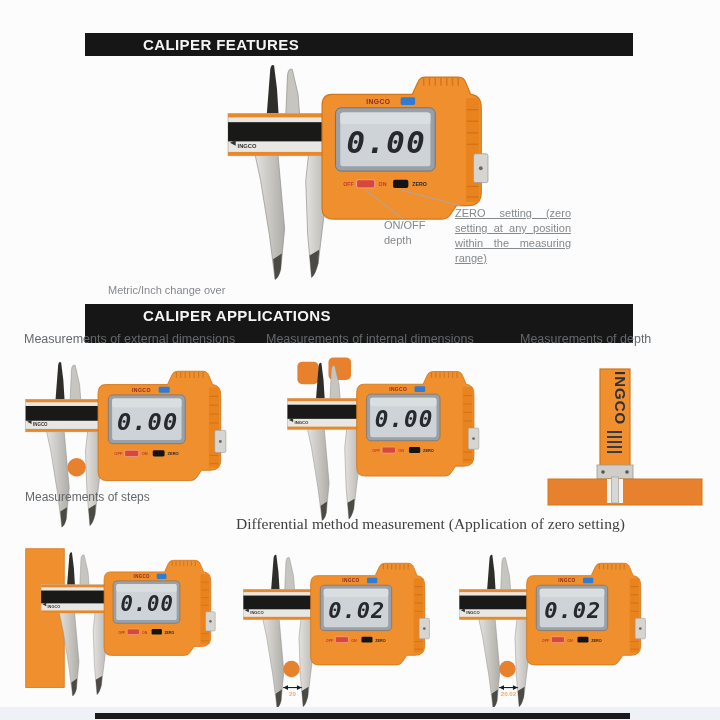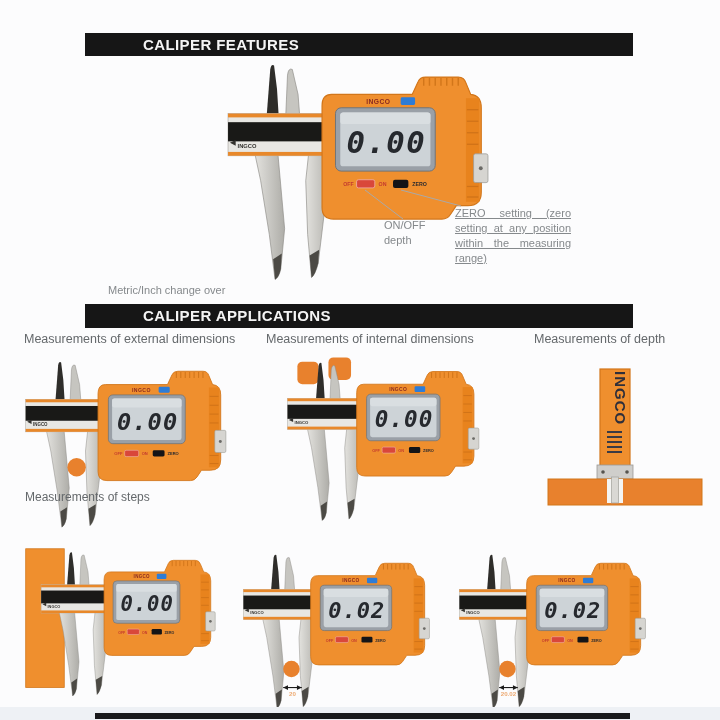--- a/index.html
+++ b/index.html
@@ -2,29 +2,29 @@
 <html><head>
 <meta charset="utf-8">
 <style>
   html,body{margin:0;padding:0;background:#ffffff;}
   #page{position:relative;width:720px;height:720px;background:#fcfcfd;overflow:hidden;
         font-family:"Liberation Sans",sans-serif;}
   .banner{position:absolute;left:85px;width:548px;background:#161616;color:#f4f4f4;
           font-weight:bold;font-size:15px;letter-spacing:.4px;line-height:23px;
           padding-left:58px;box-sizing:border-box;}
   #banner-features{top:33px;height:23px;}
-  #banner-applications{top:304px;height:24px;}
+  #banner-applications{top:304px;height:39px;}
   .ann{position:absolute;color:#85898c;font-size:11px;line-height:1.35;}
   #ann-metric{left:108px;top:243px;width:160px;margin-top:40px;}
   #ann-onoff{left:384px;top:218px;width:60px;}
   #ann-zero{left:455px;top:206px;width:116px;text-align:justify;text-decoration:underline;}
   .collabel{position:absolute;top:332px;color:#64686b;font-size:12.5px;}
   #lbl-external{left:24px;}
   #lbl-internal{left:266px;}
-  #lbl-depth{left:534px;}
+  #lbl-depth{left:520px;}
   #lbl-steps{position:absolute;left:25px;top:490px;color:#64686b;font-size:12px;}
   #lbl-differential{position:absolute;left:236px;top:515px;color:#3f3f3f;font-size:15.5px;
                     font-family:"Liberation Serif",serif;}
   .fig{position:absolute;}
   svg{display:block;}
   .lcd-text{font-family:"DejaVu Sans Mono",monospace;font-weight:bold;font-style:italic;
             font-size:32px;letter-spacing:1.5px;fill:#26292e;text-anchor:middle;}
   .tinybtn{font-size:5.5px;font-weight:bold;}
   .dim-text{font-size:9px;font-weight:bold;fill:#edaa72;text-anchor:middle;
             font-family:"Liberation Sans",sans-serif;}
@@ -153,20 +153,21 @@
     </g>
     <rect x="57" y="108" width="36" height="14" fill="#cfcecb" stroke="#9b9a96" stroke-width="0.8"></rect>
     <circle cx="63" cy="115" r="1.8" fill="#55544f"></circle>
     <circle cx="87" cy="115" r="1.8" fill="#55544f"></circle>
     <rect x="8" y="122" width="154" height="26" fill="#e8812d" stroke="#d2761a" stroke-width="1"></rect>
     <rect x="67" y="122" width="16" height="24" fill="#f4f4f2"></rect>
     <rect x="71.5" y="120" width="7" height="26" fill="#d9d8d4" stroke="#a0a09b" stroke-width="0.7"></rect>
   </svg>
 
   <span id="lbl-steps">Measurements of steps</span>
+  <span id="lbl-differential">Differential method measurement (Application of zero setting)</span>
 
   <svg class="fig" style="left:18px;top:546px" width="212" height="161" viewBox="0 0 330 250">
     <rect x="12" y="4" width="60" height="216" fill="#ef8f2e" stroke="#d2761a" stroke-width="1.2"></rect>
     <use href="#caliper-sym" x="34"></use>
     <text x="201" y="101" class="lcd-text">0.00</text>
   </svg>
 
   <svg class="fig" style="left:242px;top:548px" width="206" height="172" viewBox="0 0 300 250">
     <use href="#caliper-sym"></use>
     <circle cx="72" cy="176" r="12" fill="#e8812d"></circle>

